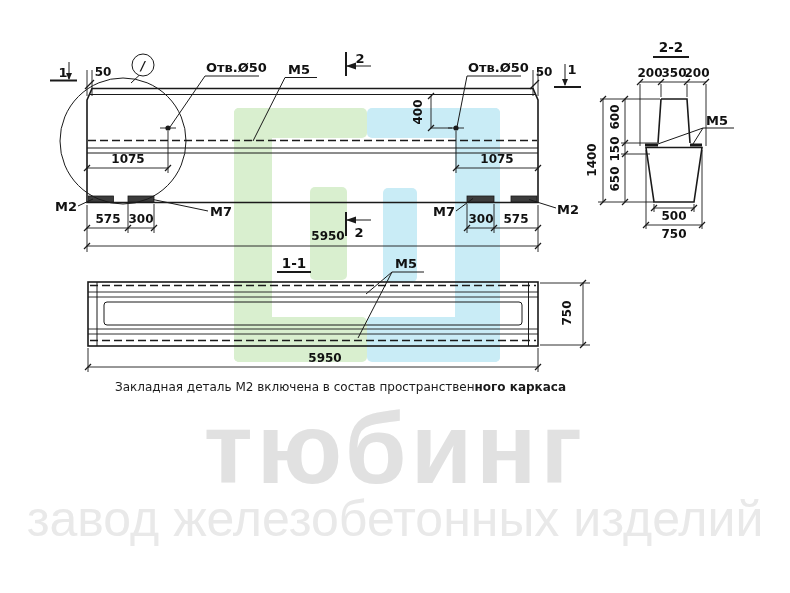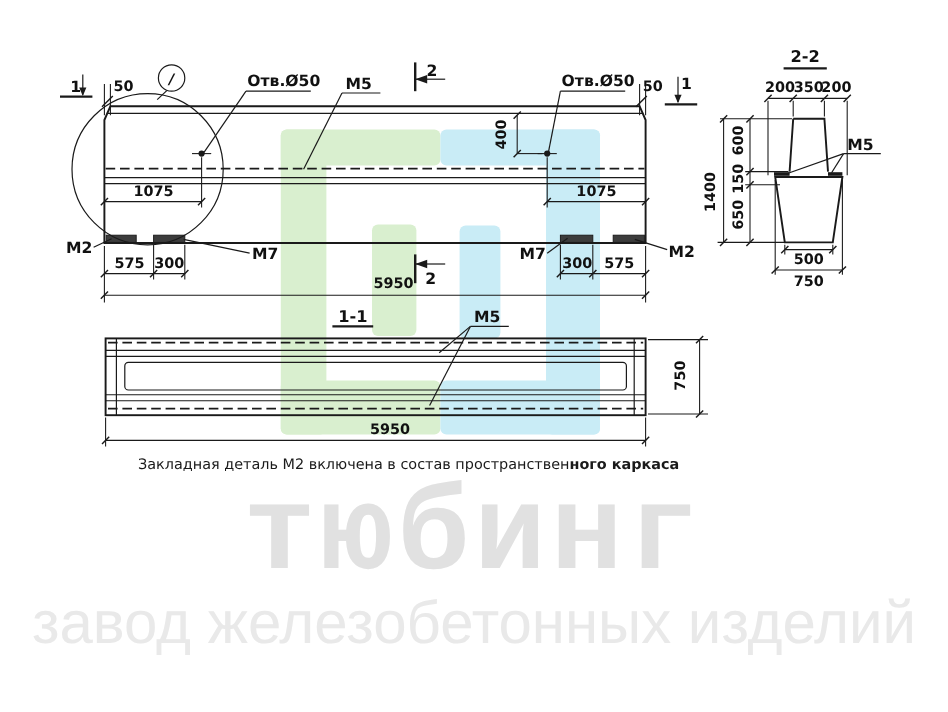--- a/index.html
+++ b/index.html
@@ -4,21 +4,21 @@
 <style>
   html,body{margin:0;padding:0;}
   body{
     width:790px;height:593px;position:relative;overflow:hidden;
     background:#ffffff;font-family:"DejaVu Sans",sans-serif;
   }
   .wm-brand{
     position:absolute;left:0;right:0;top:398px;text-align:center;
     font-size:100px;font-weight:bold;line-height:1;letter-spacing:4px;
     color:#e1e1e1;white-space:nowrap;z-index:0;
-    font-family:Liberation Mono, monospace;
+    font-family:Liberation Sans, sans-serif;
   }
   .wm-tagline{
     position:absolute;left:0;right:0;top:494px;text-align:center;
     font-size:50px;font-weight:normal;line-height:1;
     color:#e9e9e9;white-space:nowrap;z-index:0;
     font-family:"Liberation Sans",sans-serif;
   }
   svg.drawing{position:absolute;left:0;top:0;z-index:1;}
   svg text{font-family:"DejaVu Sans",sans-serif;font-weight:bold;fill:#111;}
   .d{font-size:12px;}

